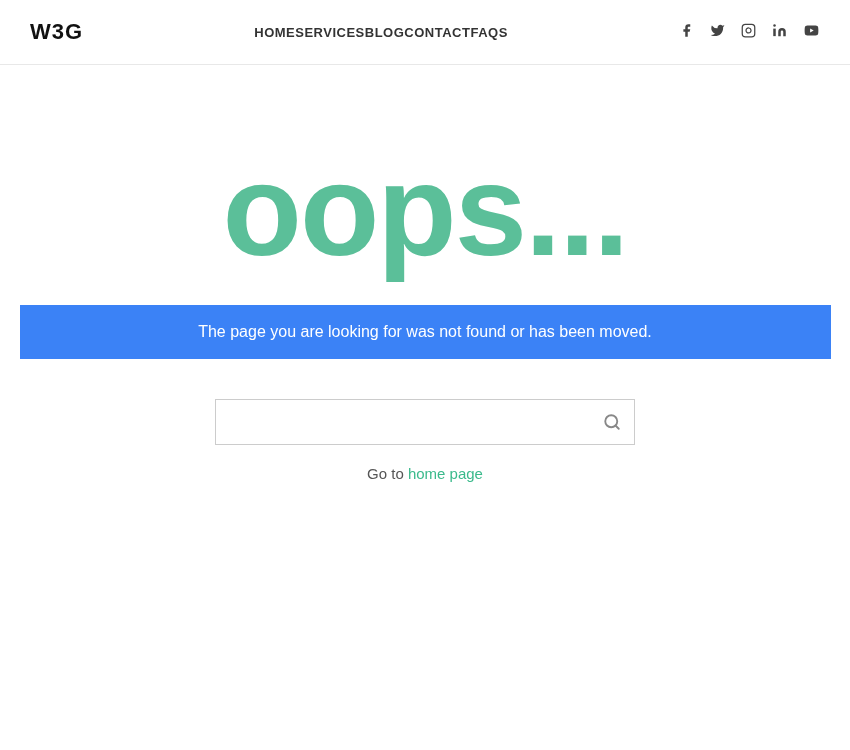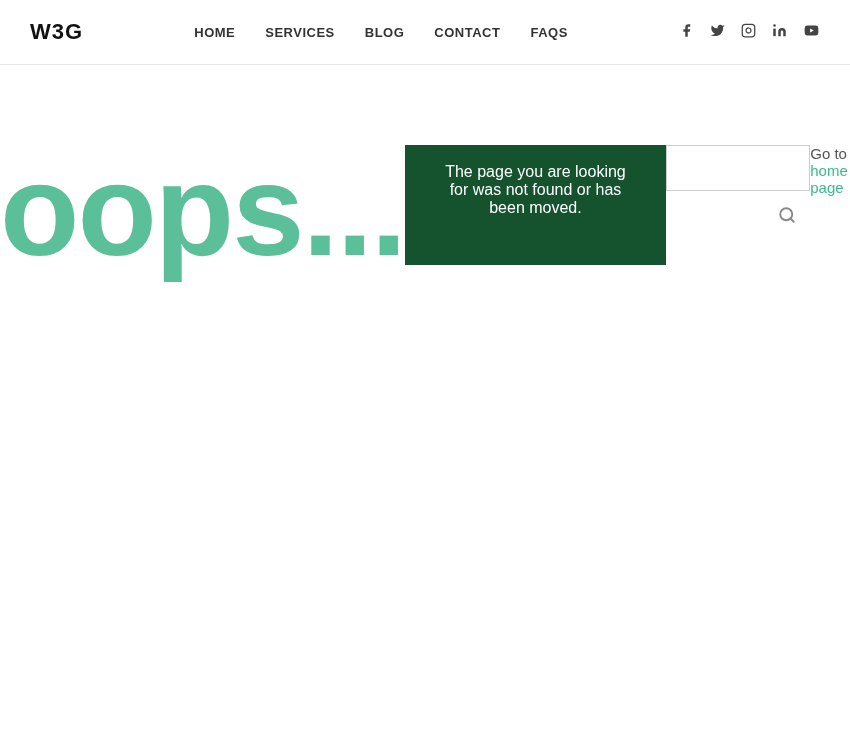--- a/index.html
+++ b/index.html
@@ -28,21 +28,20 @@
 
     .logo {
       font-size: 22px;
       font-weight: 900;
       color: #111;
       letter-spacing: 1px;
     }
 
     nav {
       display: flex;
-      gap: 30px;
     }
 
     nav a {
       text-decoration: none;
       color: #333;
       font-size: 13px;
       font-weight: 600;
       letter-spacing: 0.5px;
     }
 
@@ -55,38 +54,40 @@
     .social-icon {
       font-size: 15px;
       color: #444;
       cursor: pointer;
       text-decoration: none;
     }
 
     
     main {
       display: flex;
+      flex-direction: column;
+      align-items: center;
       padding-top: 80px;
     }
 
     .oops-text {
       font-size: 130px;
       font-weight: 800;
       color: #5bbf99;
       letter-spacing: -2px;
       line-height: 1;
       margin-bottom: 30px;
     }
 
     .error-banner {
-      background-color: #14532d;
+      background-color: #3b82f6;
       color: #ffffff;
       padding: 18px 30px;
       font-size: 16px;
-      width: 646px;
+      width: 811px;
       text-align: center;
       margin-bottom: 40px;
     }
 
     .search-container {
       position: relative;
       width: 420px;
       margin-bottom: 20px;
     }
 

